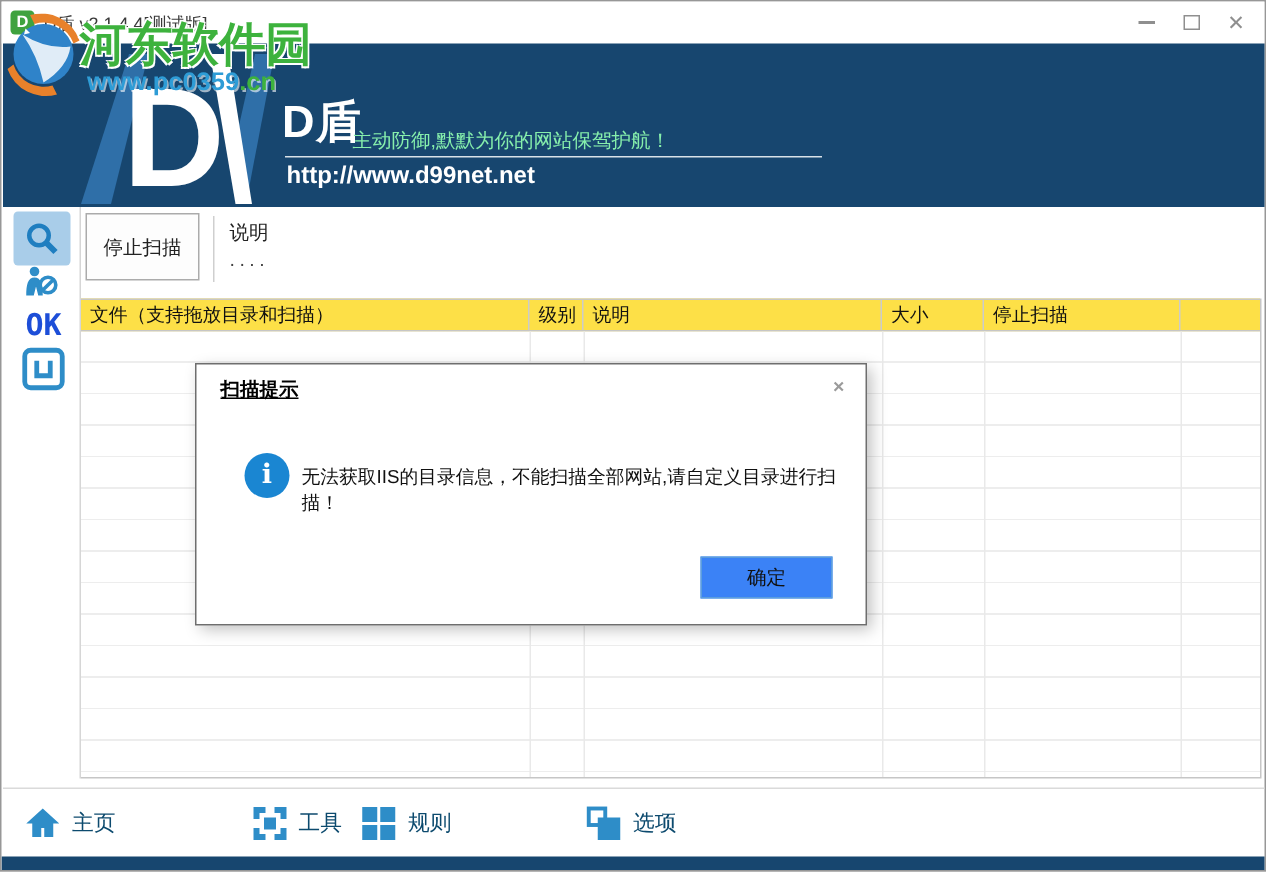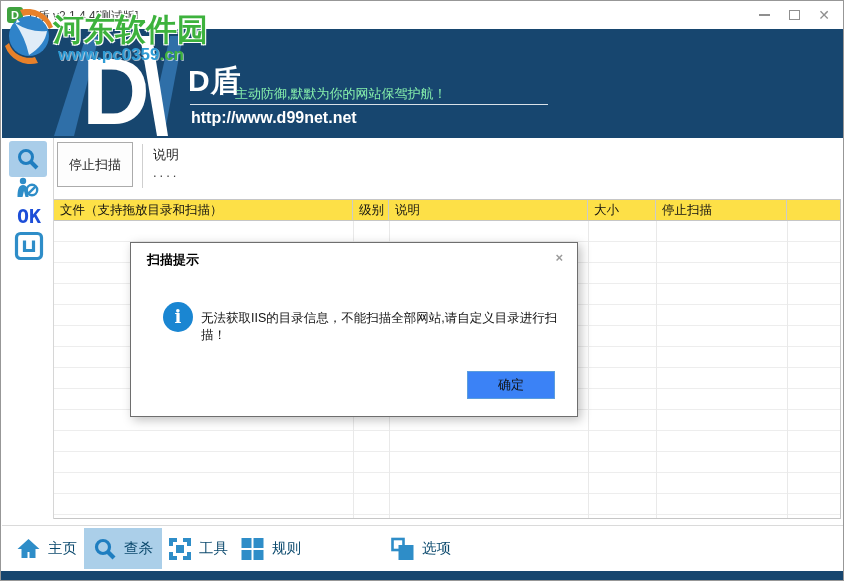--- a/index.html
+++ b/index.html
@@ -62,21 +62,21 @@
   .tbody { position:absolute; left:53px; top:220px; width:786px; height:297px;
            background:repeating-linear-gradient(to bottom,#ffffff 0px,#ffffff 20px,#ededed 20px,#ededed 21px); }
   .vline { position:absolute; top:220px; width:1px; height:297px; background:#e9e9e9; }
   .vl1{ left:352px; } .vl2{ left:388px; } .vl3{ left:587px; } .vl4{ left:655px; } .vl5{ left:786px; }
   .table-right { position:absolute; left:839px; top:198px; width:1px; height:320px; background:#c6c6c6; }
   .table-bottom { position:absolute; left:53px; top:517px; width:786px; height:1px; background:#c6c6c6; }
 
   
   .dialog { position:absolute; left:129px; top:241px; width:448px; height:175px; background:#fff;
             border:1px solid #6e6e6e; box-shadow:3px 3px 10px rgba(0,0,0,.25); z-index:40; }
-  .dlg-title { position:absolute; left:16px; top:8px; font-size:13px; font-weight:bold; color:#000; }
+  .dlg-title { position:absolute; left:16px; top:8px; font-size:13px; font-weight:bold; color:#000;text-decoration:underline; }
   .dlg-close { position:absolute; right:14px; top:7px; font-size:13px; font-weight:bold; color:#9b9b9b;
                cursor:default; }
   .dlg-icon { position:absolute; left:32px; top:59px; width:30px; height:30px; border-radius:50%;
               background:#1a86d2; color:#fff; font-size:18px; font-weight:bold; text-align:center;
               line-height:30px; font-family:"DejaVu Serif",serif; }
   .dlg-msg { position:absolute; left:70px; top:67px; width:360px; font-size:12.5px; color:#111; }
   .dlg-ok { position:absolute; left:336px; top:128px; width:88px; height:28px; background:#3b82f6;
             border:1px solid #5b9ddd; font-size:13px; color:#111; font-family:inherit; }
 
   
@@ -189,27 +189,20 @@
 
   <div class="bottom-sep"></div>
 
   <div class="nav-item ni1">
     <svg width="25" height="24" viewBox="0 0 24 24">
       <path d="M12 2 L1 12 h4 v9 h6 v-6 h2 v6 h6 v-9 h4 z" fill="#2e8dc8"></path>
     </svg>
     <span class="nav-label">主页</span>
   </div>
 
-  <div class="nav-item ni2 active">
-    <svg width="24" height="24" viewBox="0 0 24 24">
-      <circle cx="10" cy="10" r="6.5" fill="none" stroke="#1f7ec0" stroke-width="3.2"></circle>
-      <line x1="15" y1="15" x2="21" y2="21" stroke="#1f7ec0" stroke-width="4.2"></line>
-    </svg>
-    <span class="nav-label">查杀</span>
-  </div>
 
   <div class="nav-item ni3">
     <svg width="24" height="24" viewBox="0 0 24 24">
       <path d="M1 1 h8 v4 h-4 v4 h-4 z" fill="#2e8dc8"></path>
       <path d="M15 1 h8 v8 h-4 v-4 h-4 z" fill="#2e8dc8"></path>
       <path d="M1 15 h4 v4 h4 v4 h-8 z" fill="#2e8dc8"></path>
       <path d="M19 15 h4 v8 h-8 v-4 h4 z" fill="#2e8dc8"></path>
       <rect x="8" y="8" width="8" height="8" fill="#2e8dc8"></rect>
     </svg>
     <span class="nav-label">工具</span>

